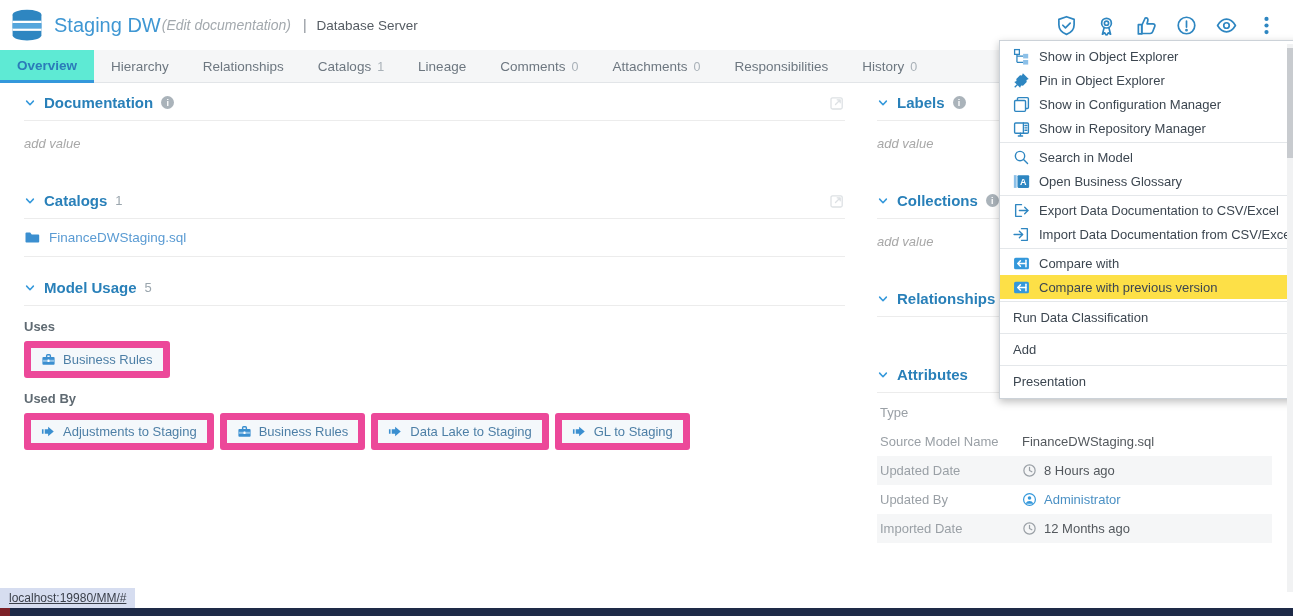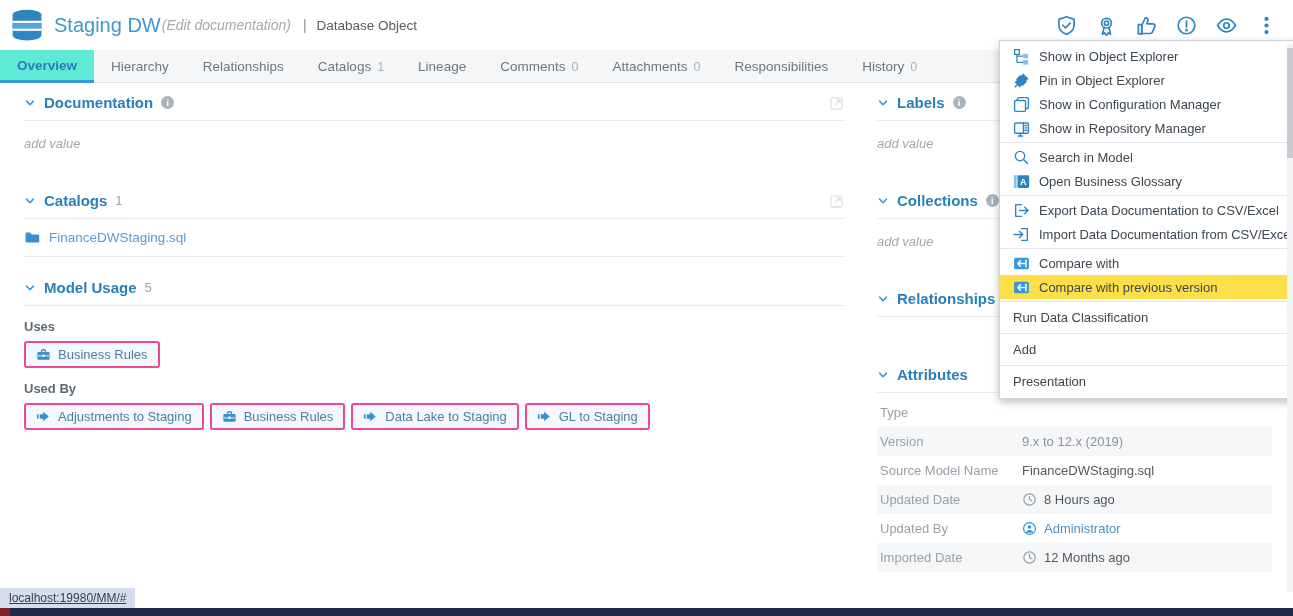--- a/index.html
+++ b/index.html
@@ -41,21 +41,21 @@
   .placeholder { color:#a8a8a8; font-style:italic; font-size:13px; padding:15px 0 19px 0; }
   .sec { margin-top:0; }
   .sec + .sec { margin-top:16px; }
 
   .cat-item { display:flex; align-items:center; gap:9px; padding:10px 0 11px 0; border-bottom:1px solid #ececec; margin-bottom:16px;
               color:#5a9bd3; font-size:13.5px; cursor:pointer; }
   .cat-item .ic { width:16px; height:16px; }
 
   .usage-lbl { color:#5f6a72; font-weight:bold; font-size:13px; margin:13px 0 7px 0; }
   .chips { display:flex; gap:6px; flex-wrap:wrap; }
-  .chip { display:inline-flex; align-items:center; gap:7px; padding:4px 10px; background:#f4f8fb; border:2px solid #ec4899;
+  .chip { display:inline-flex; align-items:center; gap:7px; padding:4px 10px; background:#f4f8fb; border:7px solid #ec4899;
           border-radius:3px; color:#4d7fa6; font-size:13px; cursor:pointer; }
   .chip .ic { width:15px; height:15px; }
 
   .spacer-rel { height:27px; }
 
   
   .attrs { margin-top:5px; }
   .attr-row { display:flex; align-items:center; height:29px; font-size:13px; padding-left:3px; }
   .attr-row.alt { background:#f5f6f7; }
   .attr-lbl { width:142px; color:#9aa0a6; flex:none; }
@@ -94,21 +94,21 @@
           <path fill="#2e86c1" d="M1.6 3.4v9.2c0 1.3 2.9 2.3 6.4 2.3s6.4-1 6.4-2.3V3.4H1.6z"></path>
           <ellipse cx="8" cy="3.4" rx="6.4" ry="2.2" fill="#2e86c1"></ellipse>
           <rect x="1.6" y="6.1" width="12.8" height="1.1" fill="#fff"></rect>
           <rect x="1.6" y="9.5" width="12.8" height="1.1" fill="#fff"></rect>
           <rect x="1.6" y="7.2" width="12.8" height="2.3" fill="#55a6dd"></rect>
         </svg>
       </span>
     <span class="title">Staging DW</span>
     <span class="edit-hint">(Edit documentation)</span>
     <span class="divider">|</span>
-    <span class="obj-type">Database Object</span>
+    <span class="obj-type">Database Server</span>
     <div class="toolbar" id="toolbar">
         <span class="ic">
           <svg viewBox="0 0 16 16" fill="none" stroke="currentColor" stroke-width="1.3" stroke-linecap="round" stroke-linejoin="round">
             <path d="M8 1.3l5.8 2v4.2c0 4-2.8 6.2-5.8 7.3-3-1.1-5.8-3.3-5.8-7.3V3.3z"></path>
             <path d="M5.2 7.8l2 2 3.6-3.6"></path>
           </svg>
         </span>
         <span class="ic">
           <svg viewBox="0 0 16 16" fill="none" stroke="currentColor" stroke-width="1.3" stroke-linecap="round" stroke-linejoin="round">
             <circle cx="8" cy="6.2" r="3.7"></circle>
@@ -341,26 +341,20 @@
               <polyline points="3.5,5.5 8,10.3 12.5,5.5"></polyline>
             </svg>
           </span>
         <span class="sec-t">Attributes</span>
       </div>
       <div class="attrs" id="attr-rows">
           <div class="attr-row">
             <span class="attr-lbl">Type</span>
             <span class="attr-val">
               <span></span>
-            </span>
-          </div>
-          <div class="attr-row alt">
-            <span class="attr-lbl">Version</span>
-            <span class="attr-val occluded">
-              <span>9.x to 12.x (2019)</span>
             </span>
           </div>
           <div class="attr-row">
             <span class="attr-lbl">Source Model Name</span>
             <span class="attr-val">
               <span>FinanceDWStaging.sql</span>
             </span>
           </div>
           <div class="attr-row alt">
             <span class="attr-lbl">Updated Date</span>

